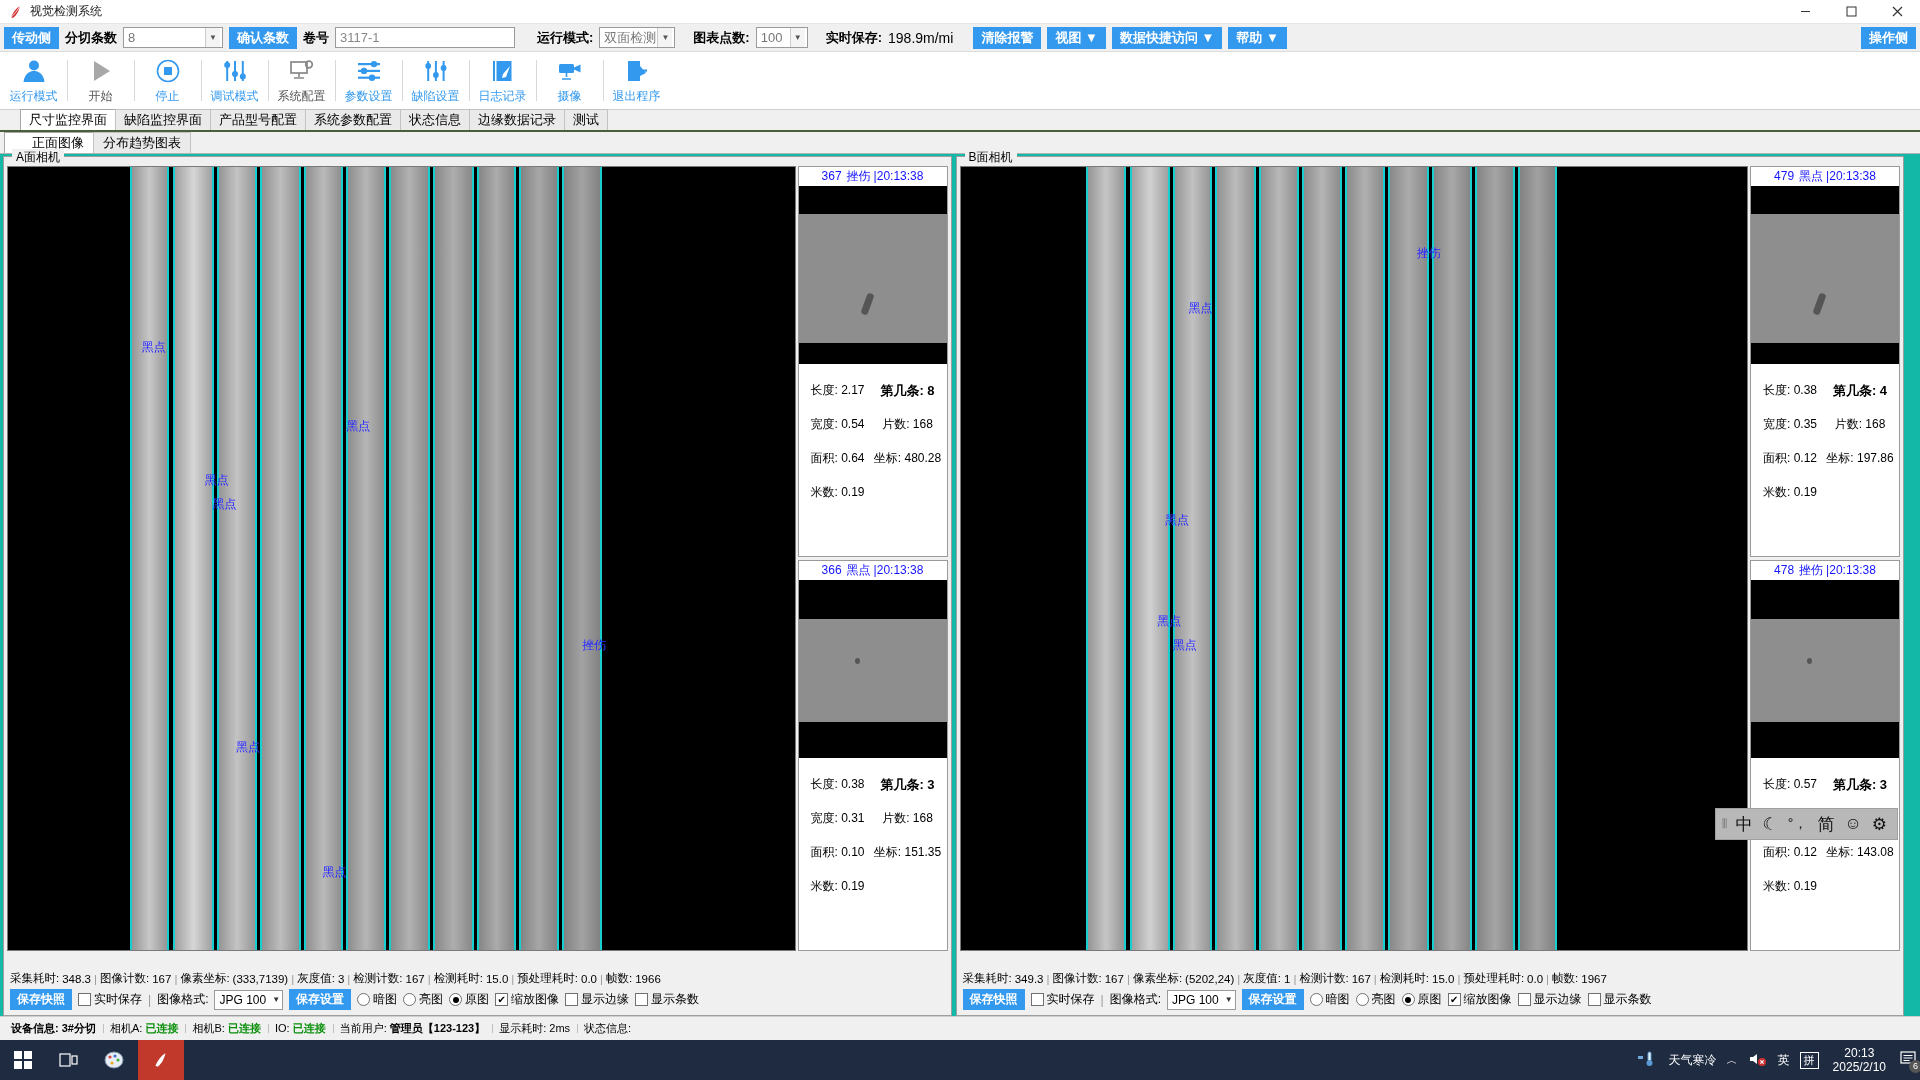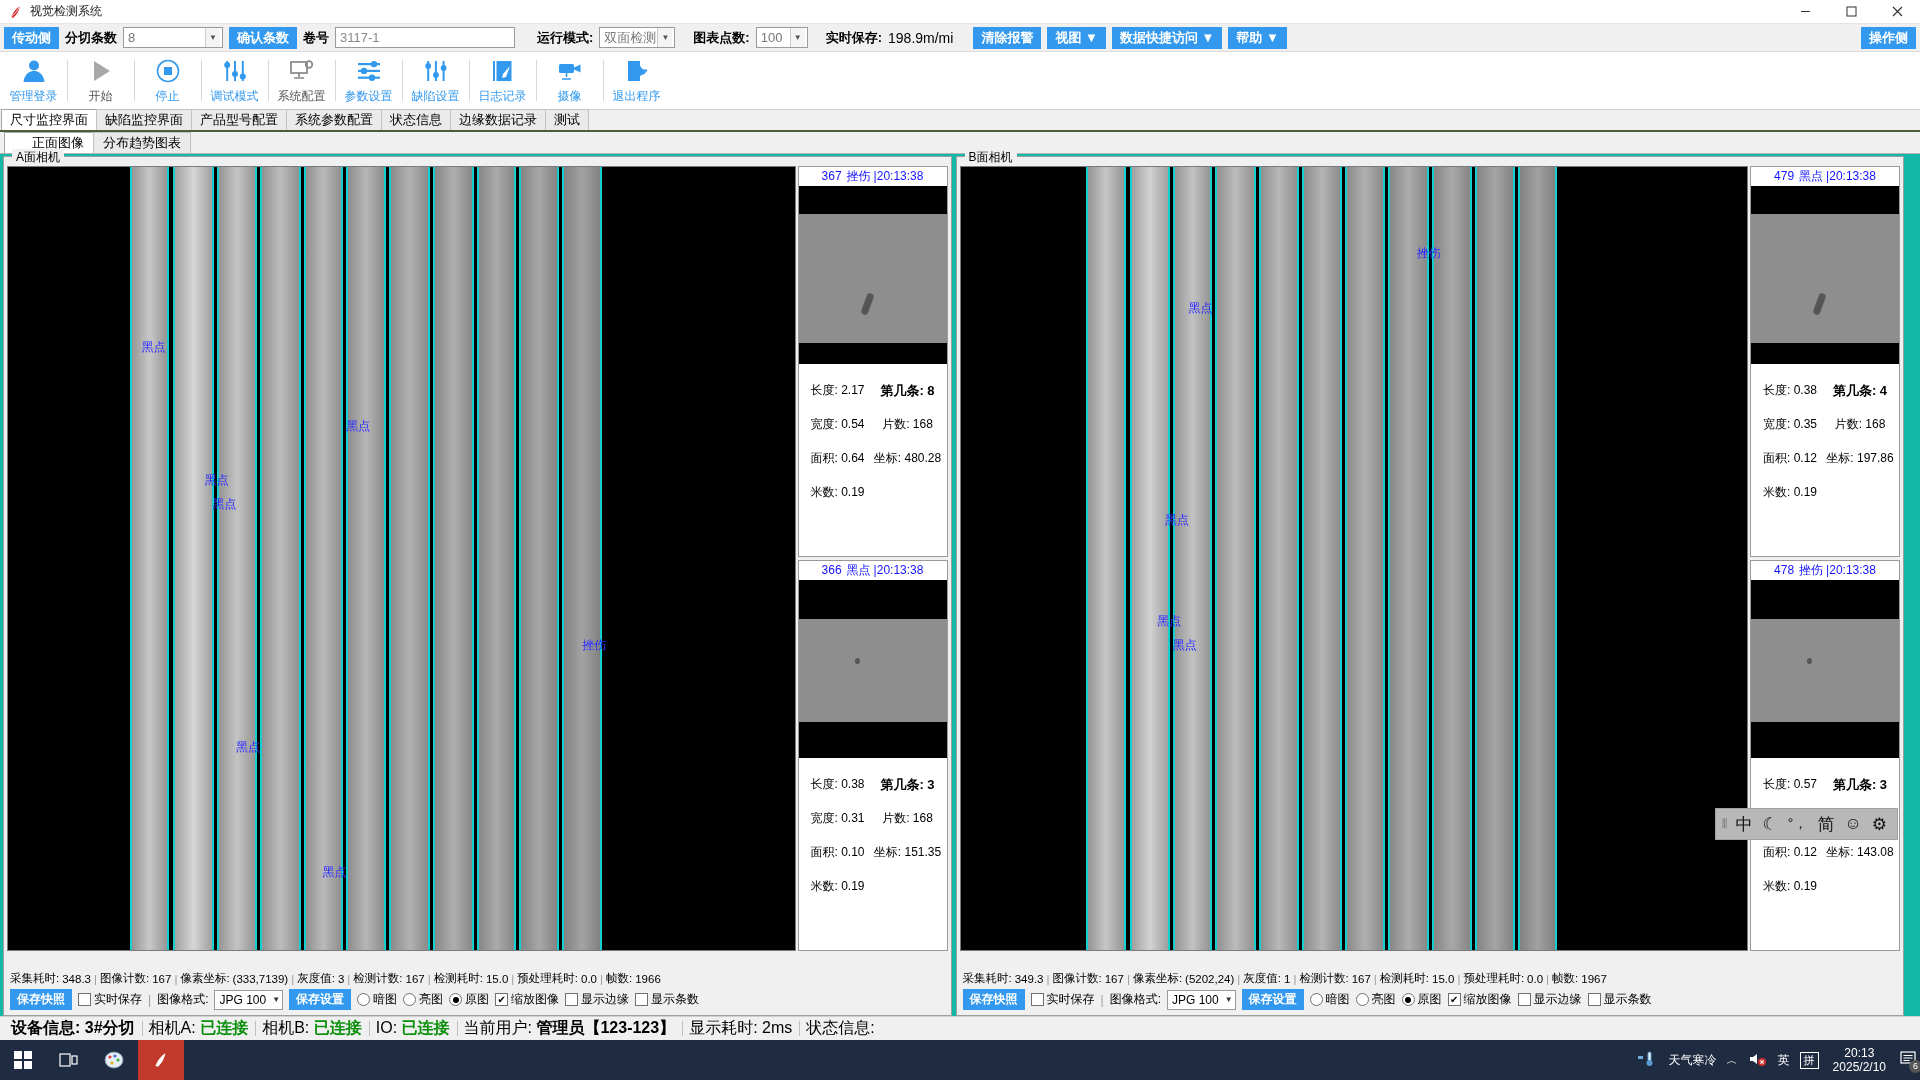--- a/index.html
+++ b/index.html
@@ -71,21 +71,21 @@
   .tbitem + .tbitem::before {
     content: ""; position: absolute; left: 0; top: 8px; bottom: 8px; width: 1px; background: #d8d8d8;
   }
   .tbitem .ic { height: 30px; display: flex; align-items: center; justify-content: center; }
   .tbitem .tl { font-size: 12px; color: #3399ee; white-space: nowrap; }
   .tbitem.gray .tl { color: #555; }
 
   
   .tabstrip {
     height: 22px; display: flex; align-items: flex-end; background: #f0f0f0;
-    padding-left: 1px; flex: none; border-bottom: 2px solid #4b5d3a; text-align: right;
+    padding-left: 20px; flex: none; border-bottom: 2px solid #4b5d3a; text-align: right;
   }
   .tab {
     height: 21px; padding: 0 8px; font-size: 13px; color: #000; display: flex;
     align-items: center; background: #eaeaea; border: 1px solid #c2c2c2;
     border-bottom: none; margin-right: -1px; cursor: pointer; white-space: nowrap;
   }
   .tab.active { background: #fff; border-color: #a6a6a6; }
 
   
   .subtabstrip {
@@ -169,21 +169,21 @@
   .chk .radio.on i { display: block; }
   .minicombo {
     height: 20px; border: 1px solid #9a9a9a; background: #fff; font-size: 12px;
     display: flex; align-items: center; padding: 0 2px 0 4px; color: #000;
   }
   .minicombo .arrow { margin-left: 6px; font-size: 8px; color: #333; }
 
   
   .devicebar {
     height: 24px; background: #f0f0f0; display: flex; align-items: center;
-    font-size: 16px; flex: none; border-top: 1px solid #cfcfcf; padding-left: 4px;
+    font-size: 11px; flex: none; border-top: 1px solid #cfcfcf; padding-left: 4px;
   }
   .devicebar .cell { padding: 0 7px; white-space: nowrap; position: relative; }
   .devicebar .cell + .cell::before {
     content:""; position:absolute; left:0; top:3px; bottom:3px; width:1px; background:#c0c0c0;
   }
   .devicebar .b { font-weight: bold; }
   .devicebar .ok { color: #0a8f0a; font-weight: bold; }
 
   
   .taskbar {
@@ -269,21 +269,21 @@
   </div>
 
   <div class="toolbar" id="toolbar">
       <div class="tbitem">
         <div class="ic">
           <svg width="26" height="26" viewBox="0 0 26 26">
             <circle cx="13" cy="7.5" r="5" fill="#3399ee"></circle>
             <path d="M2.5 24 C3.5 15.5 9 13 13 13 C17 13 22.5 15.5 23.5 24 Z" fill="#3399ee"></path>
           </svg>
         </div>
-        <div class="tl">管理登录</div>
+        <div class="tl">运行模式</div>
       </div>
       <div class="tbitem gray">
         <div class="ic">
           <svg width="26" height="26" viewBox="0 0 26 26">
             <path d="M6 3 L22 13 L6 23 Z" fill="#a8a8a8"></path>
           </svg>
         </div>
         <div class="tl">开始</div>
       </div>
       <div class="tbitem">

